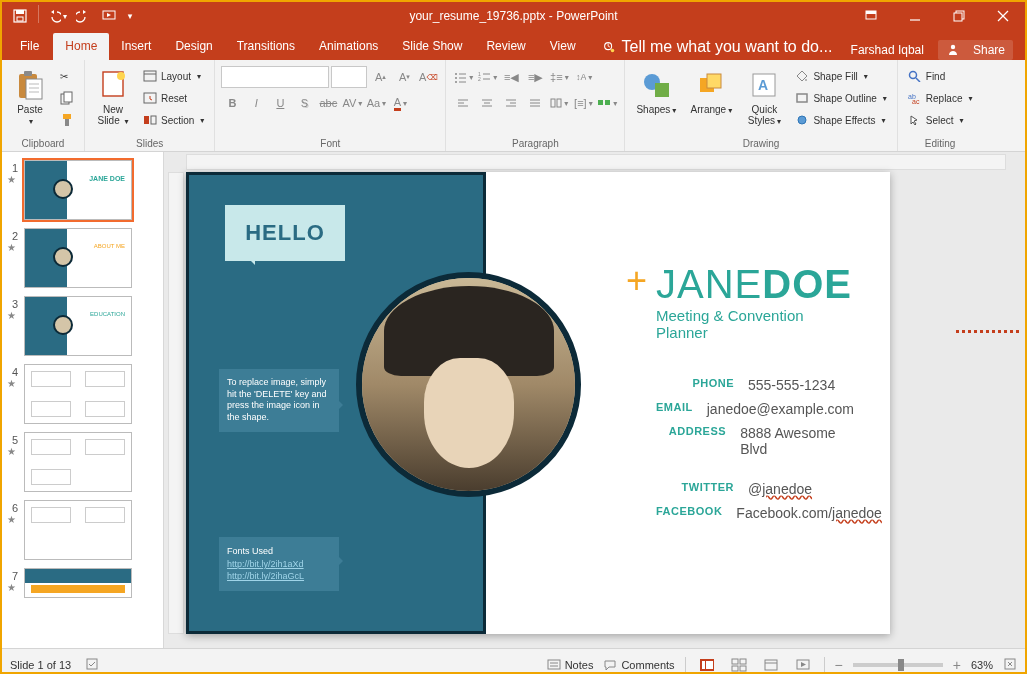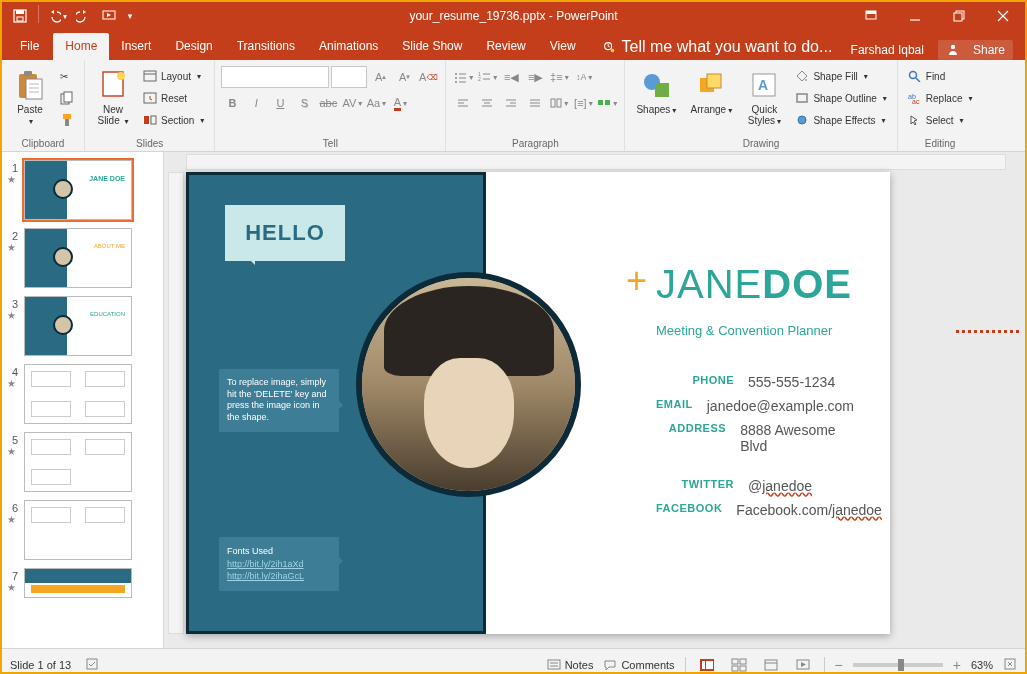--- a/index.html
+++ b/index.html
@@ -54,21 +54,21 @@
 .avatar-circle{position:absolute;left:170px;top:100px;width:225px;height:225px;border-radius:50%;border:6px solid #0c2a38;overflow:hidden;background:#d4c5a8;}
 .avatar-inner{width:100%;height:100%;background:linear-gradient(180deg,#c9b896 0%,#a08968 50%,#4a3d2e 100%);position:relative;}
 .hat{position:absolute;left:50%;top:8px;transform:translateX(-50%);width:170px;height:90px;background:#2a2520;border-radius:50% 50% 10% 10%;}
 .face{position:absolute;left:50%;top:80px;transform:translateX(-50%);width:90px;height:110px;background:#e8d4b8;border-radius:40% 40% 50% 50%;}
 .hair{position:absolute;left:50%;top:60px;transform:translateX(-50%);width:130px;height:130px;background:linear-gradient(180deg,#8a7350 0%,#6b5530 100%);border-radius:50%;z-index:-1;}
 .slide-right{position:absolute;left:300px;top:0;right:0;bottom:0;padding:90px 36px 0 170px;}
 .plus{position:absolute;left:440px;top:88px;color:#f5a623;font-size:36px;font-weight:300;}
 .name{font-size:40px;font-weight:300;color:#2ba698;letter-spacing:1px;}
 .name .bold{font-weight:600;}
 .name-underline{position:absolute;left:470px;top:158px;width:64px;height:3px;background:repeating-linear-gradient(90deg,#c43e1c 0 3px,transparent 3px 6px);}
-.role{font-size:13px;color:#2ba698;margin-top:16px;}
+.role{font-size:15px;color:#2ba698;margin-top:0;}
 .contact{margin-top:36px;}
 .contact-row{display:flex;margin-bottom:8px;font-size:14px;}
 .contact-lbl{width:78px;text-align:right;font-size:11px;font-weight:700;color:#2ba698;text-transform:uppercase;margin-right:14px;letter-spacing:.5px;}
 .contact-val{color:#555;}
 .underwave{text-decoration:underline wavy #c43e1c;}
 .ruler-h{position:absolute;left:22px;top:2px;height:16px;width:820px;background:#f4f4f4;border:1px solid #ddd;}
 .ruler-v{position:absolute;left:4px;top:20px;width:16px;height:462px;background:#f4f4f4;border:1px solid #ddd;}
 .statusbar{height:32px;background:#f3f3f3;border-top:1px solid #d4d4d4;display:flex;align-items:center;font-size:11px;padding:0 8px;gap:14px;}
 .sb-right{margin-left:auto;display:flex;align-items:center;gap:10px;}
 .view-btn{width:22px;height:18px;display:flex;align-items:center;justify-content:center;cursor:pointer;color:#666;}
@@ -278,21 +278,21 @@
             </div>
           <div class="icon-btn">AV<span class="carat">▾</span></div>
           <div class="icon-btn">Aa<span class="carat">▾</span></div>
           <div class="icon-btn">
               <span style="border-bottom:3px solid #c43e1c">A</span>
               <span class="carat">▾</span>
             </div>
         </div>
       </div>
     </div>
-    <div class="group-label">Tell</div>
+    <div class="group-label">Font</div>
   </div>
 
   <div class="group" style="min-width:176px">
     <div class="group-content">
       <div class="col" style="gap:4px">
         <div class="row">
           <div class="icon-btn">
               <svg width="14" height="12">
                 <circle cx="3" cy="3" r="1" fill="#888"></circle>
                 <line x1="6" y1="3" x2="13" y2="3" stroke="#888"></line>

